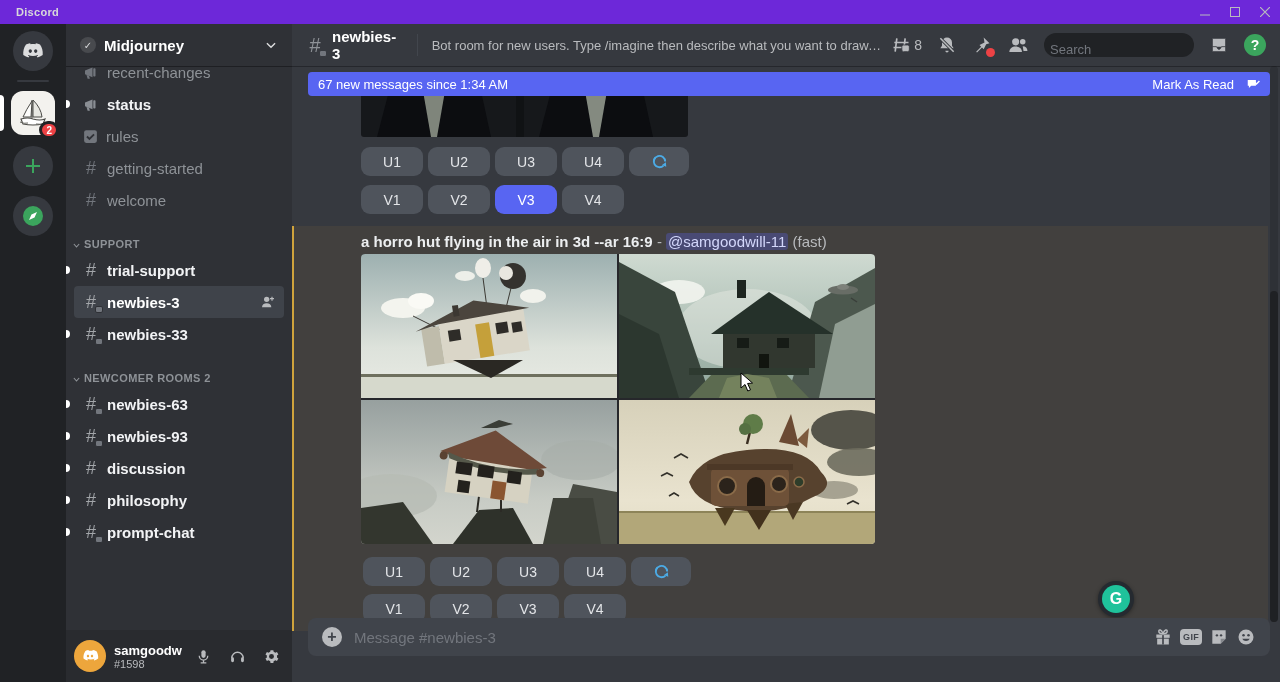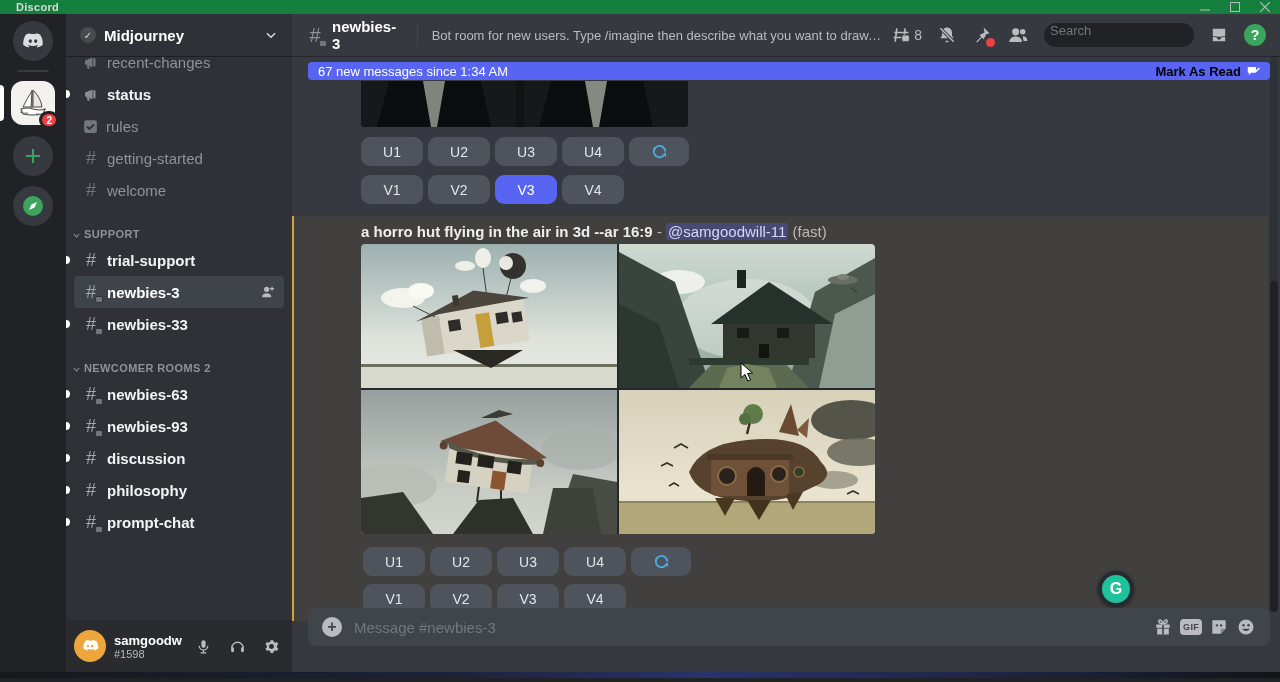--- a/index.html
+++ b/index.html
@@ -1,21 +1,21 @@
 <!DOCTYPE html>
 <html><head>
 <meta charset="utf-8">
 <style>
   * { margin:0; padding:0; box-sizing:border-box; }
   html,body { width:1280px; height:682px; overflow:hidden; background:#202225;
     font-family:"Liberation Sans","DejaVu Sans",sans-serif; }
   .screen { position:relative; width:1280px; height:682px; }
 
   
-  .titlebar { position:relative; height:14px; background:#15803d; display:flex; align-items:center; }
+  .titlebar { position:relative; height:24px; background:#6d28d9; display:flex; align-items:center; }
   .tb-title { margin-left:16px; font-size:11px; font-weight:700; color:#d8d9da; letter-spacing:.3px; }
   .win-controls { margin-left:auto; display:flex; }
   .win-btn { width:30px; height:18px; display:flex; align-items:center; justify-content:center; }
   .win-btn svg { display:block; }
 
   
   .app { position:relative; display:flex; height:658px; }
 
   
   .rail { position:relative; width:66px; background:#202225; flex:none; }
@@ -65,32 +65,32 @@
   .main { position:relative; flex:1; background:#36393f; }
   .chat-header { position:absolute; top:0; left:0; right:0; height:42px; display:flex; align-items:center;
     padding:0 14px; gap:8px; box-shadow:0 1px 0 rgba(0,0,0,.3); z-index:5; background:#36393f; }
   .chan-title { color:#fff; font-size:15px; font-weight:700; }
   .hd-divider { width:1px; height:22px; background:#42464d; margin:0 6px; }
   .topic { color:#b9bbbe; font-size:13px; white-space:nowrap; overflow:hidden; text-overflow:ellipsis; max-width:455px; cursor:pointer; }
   .hd-right { margin-left:auto; display:flex; align-items:center; gap:15px; }
   .hd-icon { position:relative; display:flex; align-items:center; justify-content:center; cursor:pointer; }
   .thread-count { color:#b9bbbe; font-size:14px; margin-left:3px; }
   .pin-dot { position:absolute; right:-3px; bottom:-2px; width:9px; height:9px; border-radius:50%; background:#ed4245; }
-  .search-box { width:150px; height:24px; background:#202225; border-radius:12px; display:flex; align-items:flex-start; padding:0 6px; }
+  .search-box { width:150px; height:24px; background:#202225; border-radius:12px; display:flex; align-items:flex-end; padding:0 6px; }
   .search-box input { flex:1; background:transparent; border:none; outline:none; color:#dcddde; font-size:13px; font-family:inherit; }
   .search-box input::placeholder { color:#72767d; }
   .help-btn { width:22px; height:22px; border-radius:50%; background:#3ba55d; color:#fff; font-size:14px;
     font-weight:700; display:flex; align-items:center; justify-content:center; cursor:pointer; }
 
   .chat-body { position:absolute; top:42px; left:0; right:0; height:616px; overflow:hidden; }
 
-  .newbar { position:absolute; top:6px; left:16px; right:10px; height:18px; background:#5865f2;
+  .newbar { position:absolute; top:6px; left:16px; right:10px; height:24px; background:#5865f2;
     border-radius:4px; display:flex; align-items:center; padding:0 10px; z-index:6; cursor:pointer; }
   .newbar-text { color:#fff; font-size:13px; }
-  .newbar-action { margin-left:auto; color:#000000; font-size:13px; font-weight:700; display:flex; align-items:center; gap:5px; }
+  .newbar-action { margin-left:auto; color:#ffffff; font-size:13px; font-weight:400; display:flex; align-items:center; gap:12px; }
 
   .prev-img { position:absolute; top:25px; left:69px; width:327px; height:46px; border-radius:0 0 3px 3px; overflow:hidden; cursor:pointer; }
   .btn-row { position:absolute; left:69px; display:flex; gap:5px; }
   .mj-btn { width:62px; height:29px; border-radius:9px; background:#4f545c; border:none; color:#e3e5e8;
     font-size:14px; font-weight:500; font-family:inherit; display:flex; align-items:center; justify-content:center; cursor:pointer; }
   .mj-btn.active { background:#5865f2; color:#fff; }
   .mj-btn.icon { width:60px; }
 
   .mention-msg { position:absolute; top:160px; left:0; right:12px; height:405px;
     background:rgba(230,175,60,.07); border-left:2px solid #cfa33c; }

